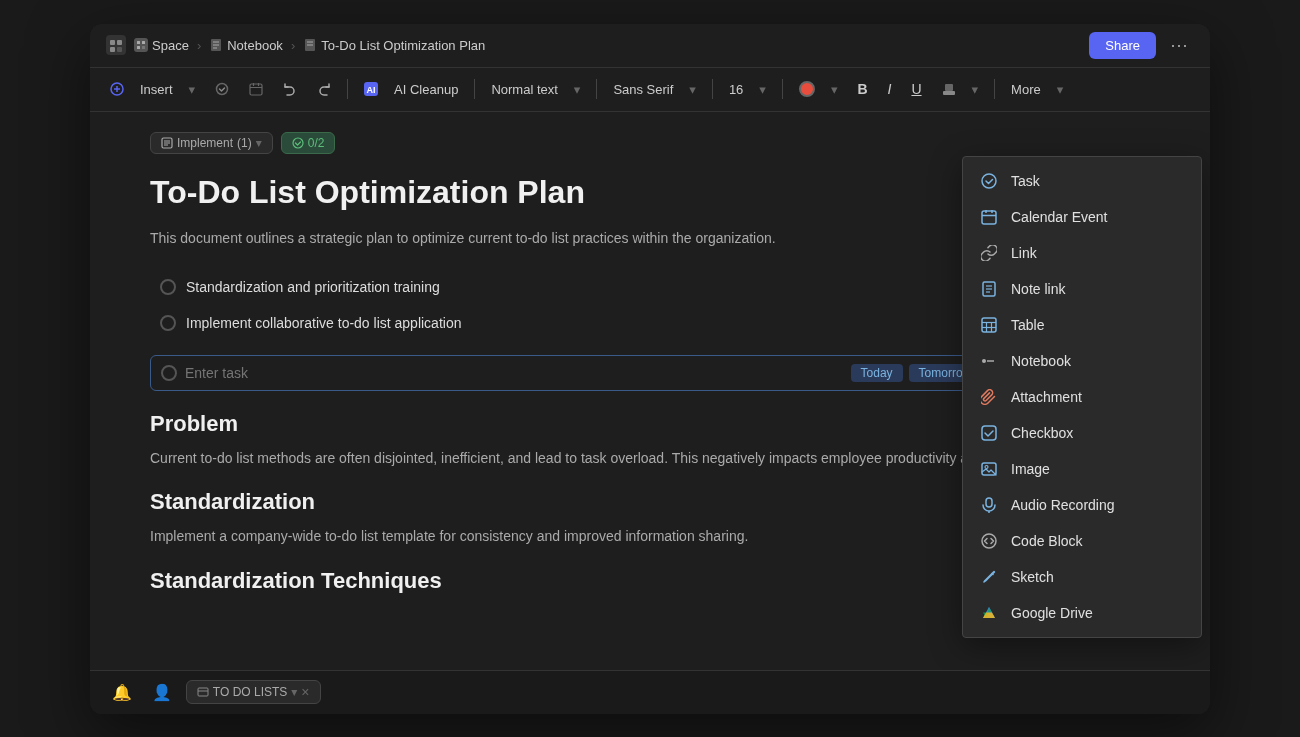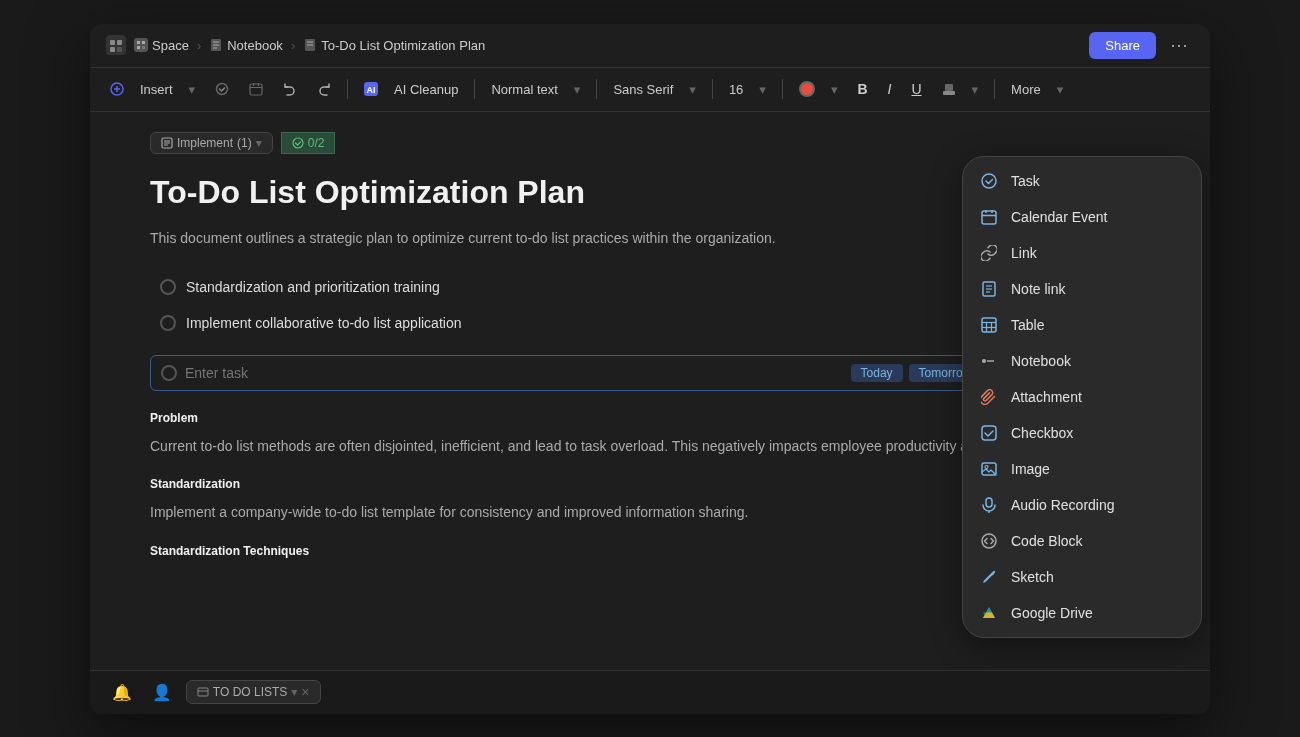--- a/index.html
+++ b/index.html
@@ -143,21 +143,21 @@
       padding: 3px 10px;
       font-size: 12px;
       color: #aaa;
     }
     .tasks-badge {
       display: flex;
       align-items: center;
       gap: 4px;
       background: #2a4a3a;
       border: 1px solid #3a6a4a;
-      border-radius: 0;
+      border-radius: 6px;
       padding: 3px 10px;
       font-size: 12px;
       color: #5dbd7a;
     }
     
     .doc-title {
       font-size: 32px;
       font-weight: 700;
       color: #f0f0f0;
       margin-bottom: 16px;
@@ -243,41 +243,41 @@
     }
     .date-chip-today { background: #2a3a5a; color: #7ab3e0; }
     .date-chip-tomorrow { background: #2a3a5a; color: #7ab3e0; }
     .task-action-icon {
       color: #666;
       font-size: 14px;
       cursor: pointer;
     }
     
     .section-heading {
-      font-size: 12px;
+      font-size: 22px;
       font-weight: 700;
       color: #f0f0f0;
       margin-bottom: 10px;
       margin-top: 8px;
     }
     .section-text {
       font-size: 14px;
       color: #aaa;
       margin-bottom: 20px;
       line-height: 1.6;
     }
     
     .dropdown-menu {
       position: absolute;
       top: 0;
       right: 0;
       width: 240px;
       background: #2a2a2a;
       border: 1px solid #444;
-      border-radius: 22px;
+      border-radius: 4px;
       padding: 6px 0;
       box-shadow: 0 8px 32px rgba(0,0,0,0.4);
       z-index: 100;
     }
     .menu-item {
       display: flex;
       align-items: center;
       gap: 12px;
       padding: 8px 16px;
       cursor: pointer;

